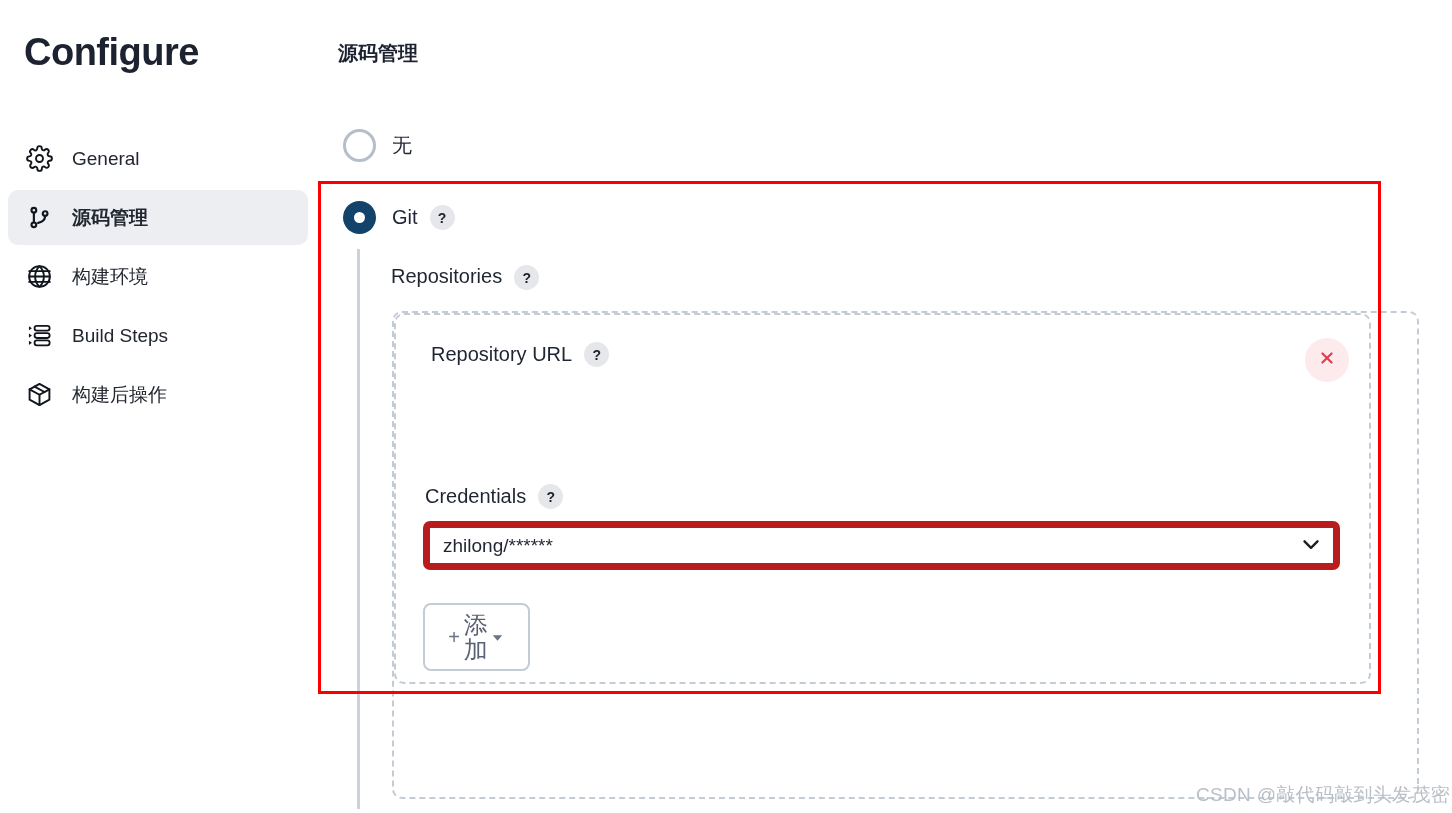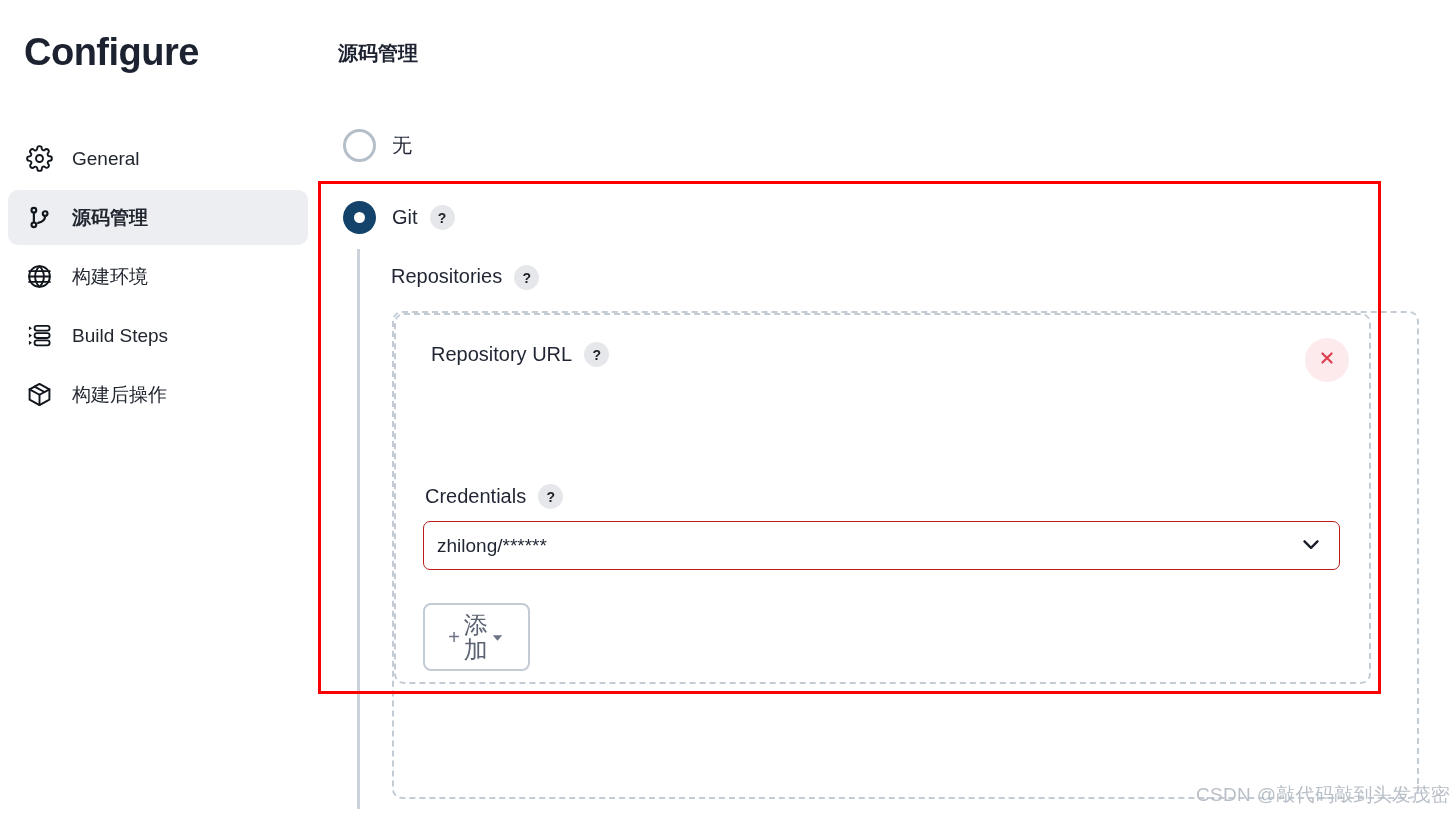--- a/index.html
+++ b/index.html
@@ -232,21 +232,21 @@
   .select-wrap {
     position: absolute;
     left: 27px;
     top: 206px;
     width: 917px;
     height: 49px;
   }
   .select-box {
     width: 100%;
     height: 100%;
-    border: 1px solid #b91c1c;
+    border: 7px solid #b91c1c;
     border-radius: 7px;
     background: #ffffff;
     display: flex;
     align-items: center;
     padding: 0 13px;
     font-size: 19px;
     color: #1f2532;
     cursor: pointer;
   }
   .select-caret {

